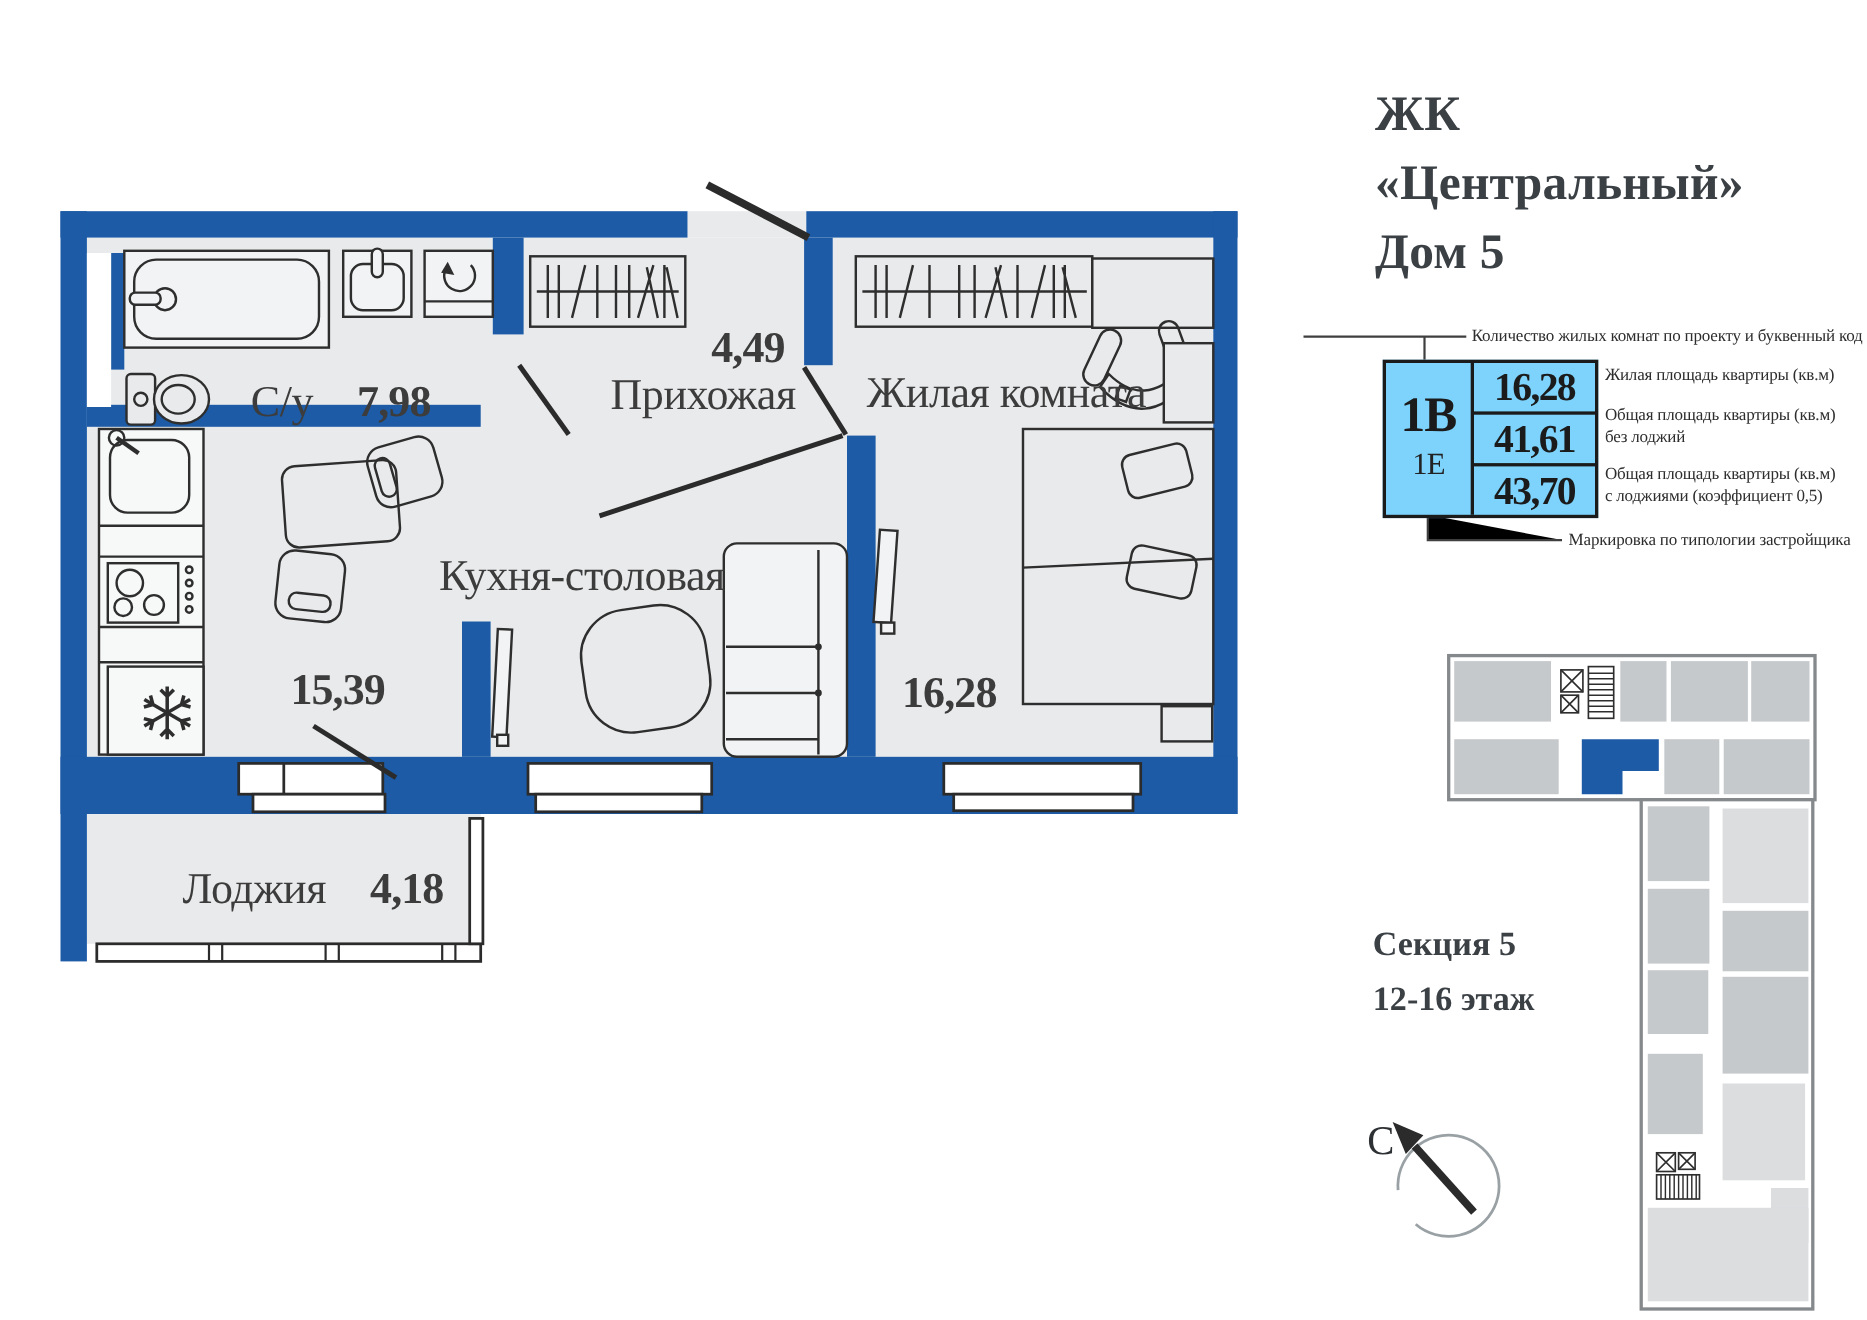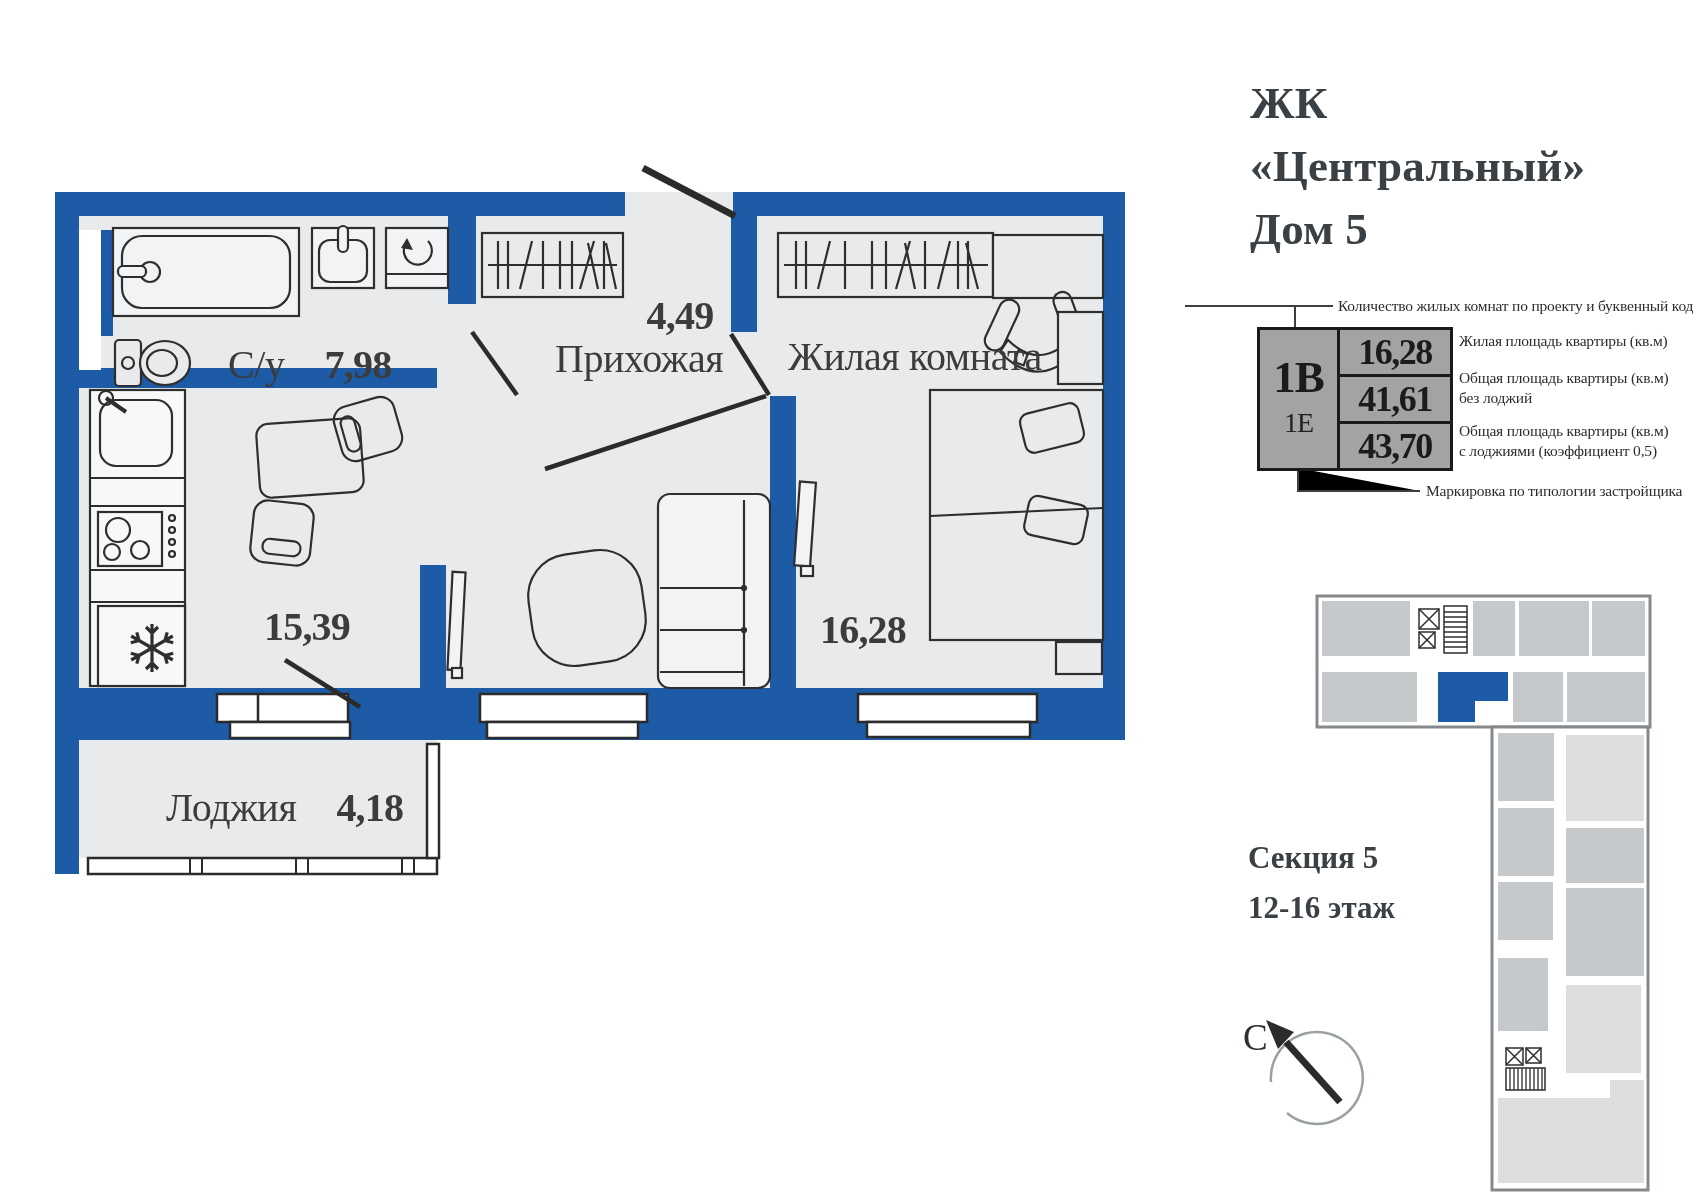--- a/index.html
+++ b/index.html
@@ -9,21 +9,21 @@
   .txt{position:absolute;z-index:2;white-space:nowrap;}
   .plan-label{position:absolute;z-index:2;font-size:40px;color:#3c3c3c;letter-spacing:-0.4px;white-space:nowrap;}
   .plan-label .num,.num{font-weight:700;letter-spacing:-0.8px;}
   .gap{margin-left:40px;}
   .center{text-align:center;}
   .main-title{left:1250px;top:72px;font-size:45px;font-weight:800;line-height:63px;color:#3b4045;letter-spacing:0.2px;}
   .section-label{left:1248px;top:833px;font-size:31px;font-weight:800;line-height:50px;color:#3b4045;}
   .north-letter{left:1243px;top:1016px;font-size:37px;font-weight:400;color:#2e3133;}
   .note{position:absolute;z-index:2;font-size:15.5px;line-height:20px;color:#2d2d2d;letter-spacing:-0.2px;white-space:nowrap;}
   
-  .spec-table{position:absolute;z-index:2;left:1257px;top:327px;display:flex;background:#a3a3a3;border:3px solid #1b1b1b;}
+  .spec-table{position:absolute;z-index:2;left:1257px;top:327px;display:flex;background:#7dd3fc;border:3px solid #1b1b1b;}
   .code-cell{width:77px;display:flex;flex-direction:column;align-items:center;justify-content:center;border-right:3px solid #1b1b1b;}
   .code-main{font-size:45px;font-weight:800;color:#1b1b1b;line-height:48px;letter-spacing:-1px;}
   .code-sub{font-size:28px;font-weight:400;color:#222;line-height:44px;letter-spacing:-1px;}
   .val-col{width:110px;display:flex;flex-direction:column;}
   .vrow{height:44px;line-height:44px;text-align:center;font-size:36px;font-weight:700;color:#1b1b1b;
         letter-spacing:-1.5px;border-bottom:3px solid #1b1b1b;}
   .vrow:last-child{border-bottom:none;}
 </style>
 </head>
 <body>
@@ -279,20 +279,21 @@
   <div>с лоджиями (коэффициент 0,5)</div>
 </div>
 <div class="note" style="left:1426px;top:481px">Маркировка по типологии застройщика</div>
 
 <div class="plan-label" style="left:228px;top:341px">
   <span>С/у</span><span class="num gap">7,98</span>
 </div>
 <div class="plan-label num center" style="left:640px;top:292px;width:80px">4,49</div>
 <div class="plan-label center" style="left:555px;top:335px;width:165px">Прихожая</div>
 <div class="plan-label center" style="left:788px;top:333px;width:230px">Жилая комната</div>
+<div class="plan-label center" style="left:398px;top:499px;width:262px">Кухня-столовая</div>
 <div class="plan-label num center" style="left:258px;top:603px;width:98px">15,39</div>
 <div class="plan-label num center" style="left:813px;top:606px;width:100px">16,28</div>
 <div class="plan-label" style="left:166px;top:784px">
   <span>Лоджия</span><span class="num gap">4,18</span>
 </div>
 
 <div class="txt section-label">
   <div>Секция 5</div>
   <div>12-16 этаж</div>
 </div>

